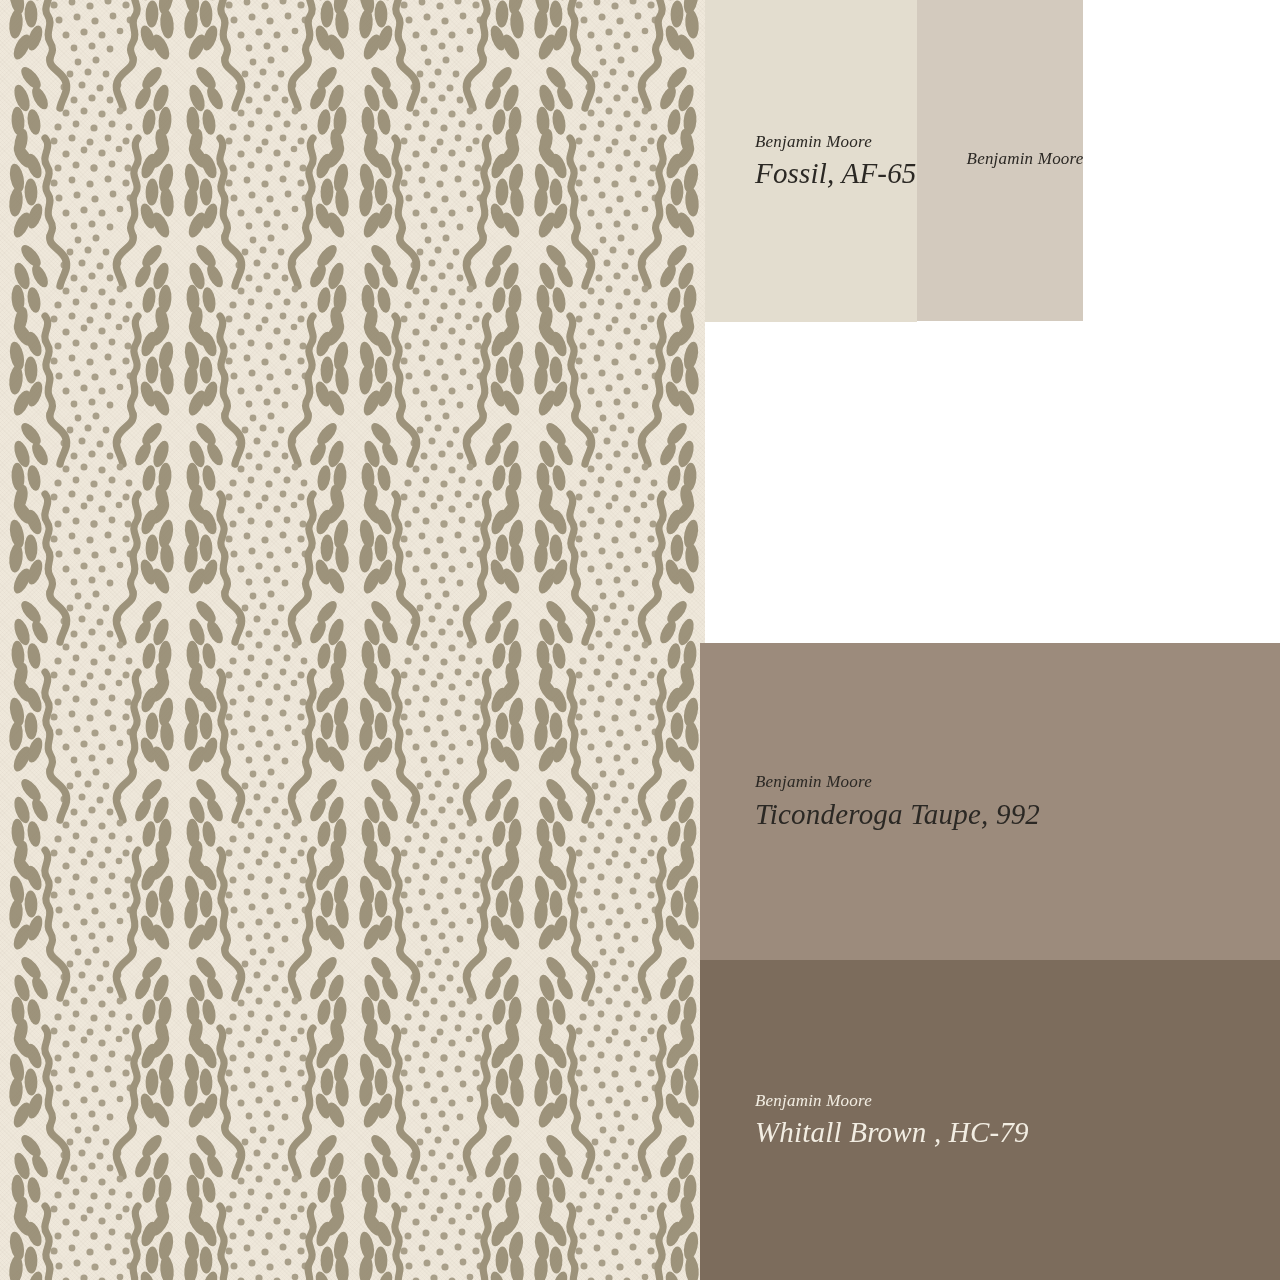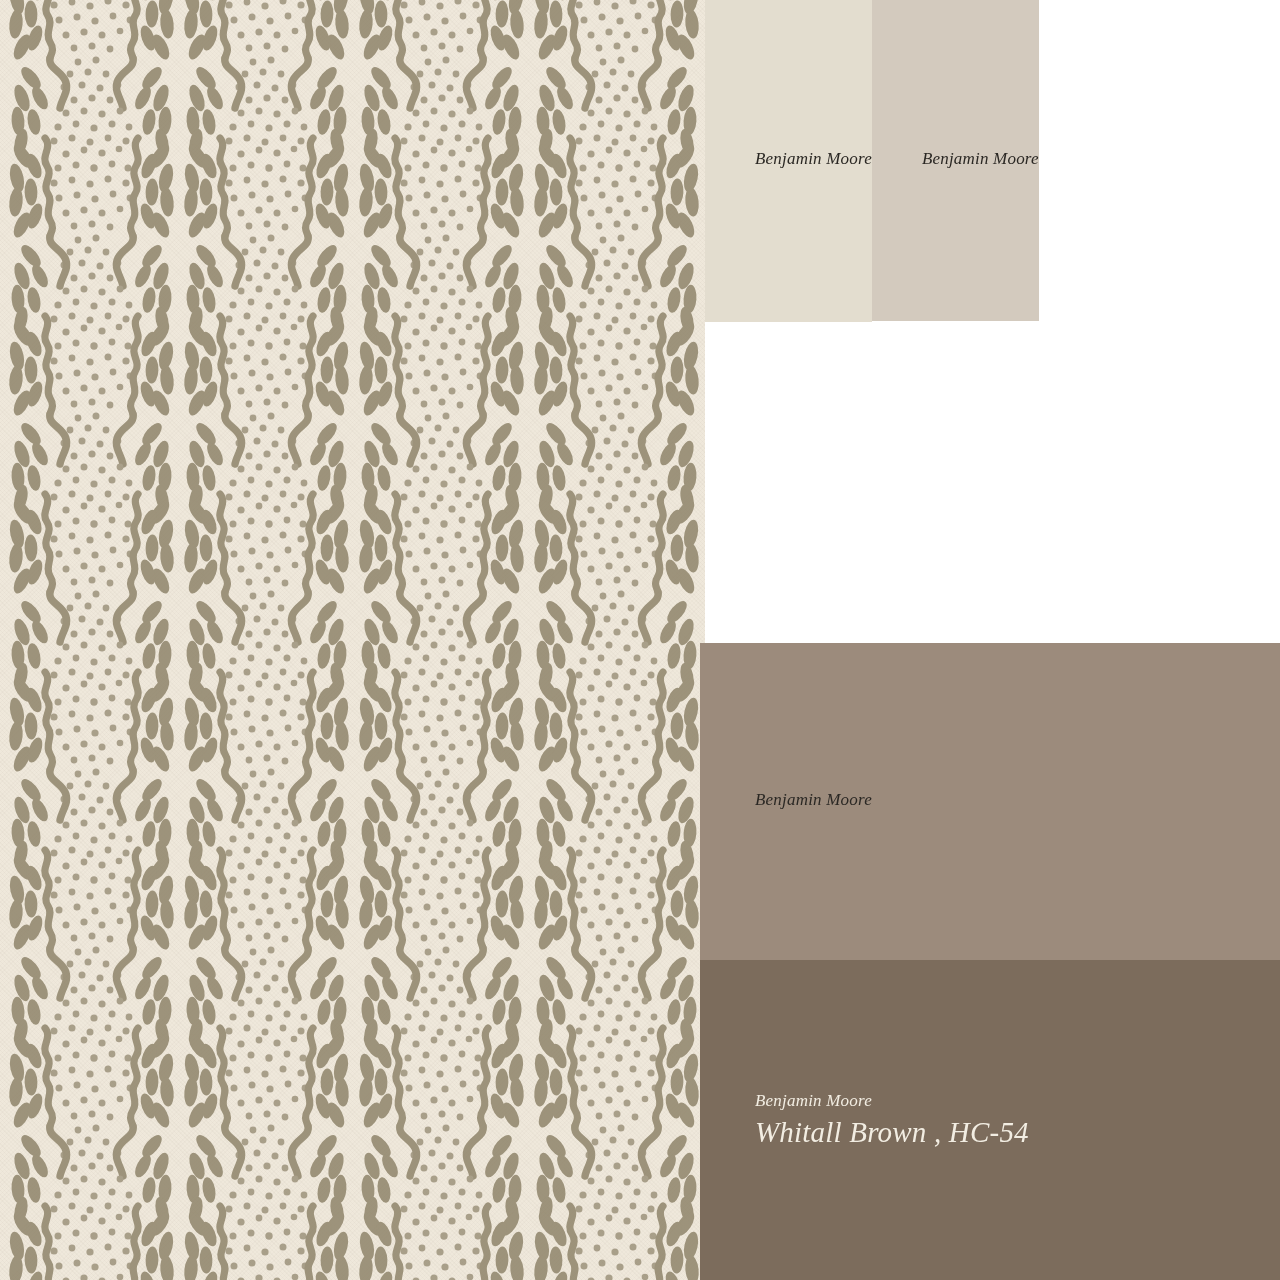--- a/index.html
+++ b/index.html
@@ -239,29 +239,31 @@
         <use href="#stripe-column" x="704" y="-34"></use>
       </g>
     </svg>
     <div id="pattern-texture"></div>
   </div>
 
   <div id="swatch-stack">
 
     <div class="swatch" style="background:#E3DDCF; color:#2B2824; height:322px;">
       <div class="swatch-brand">Benjamin Moore</div>
+      <div class="swatch-name">Fossil, AF-65</div>
     </div>
 
     <div class="swatch" style="background:#D3CABE; color:#2B2824; height:321px;">
       <div class="swatch-brand">Benjamin Moore</div>
     </div>
 
     <div class="swatch wide" style="background:#9C8B7C; color:#2B2824; top:643px; height:317px;">
       <div class="swatch-brand">Benjamin Moore</div>
+      <div class="swatch-name">Ticonderoga Taupe, 992</div>
     </div>
 
     <div class="swatch wide" style="background:#7C6C5C; color:#F2EDE2; top:960px; height:320px;">
       <div class="swatch-brand">Benjamin Moore</div>
-      <div class="swatch-name">Whitall Brown , HC-54</div>
+      <div class="swatch-name">Whitall Brown , HC-79</div>
     </div>
 
   </div>
 </div>
 
 </body></html>

